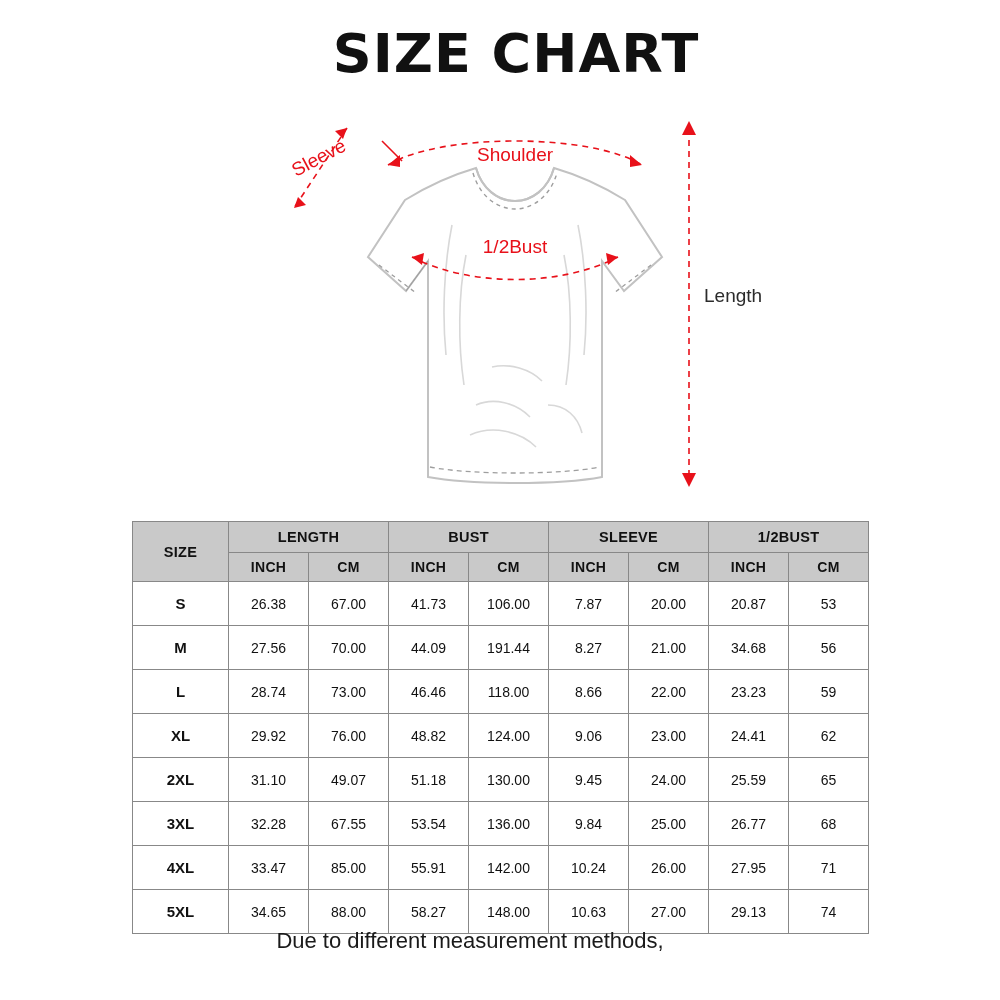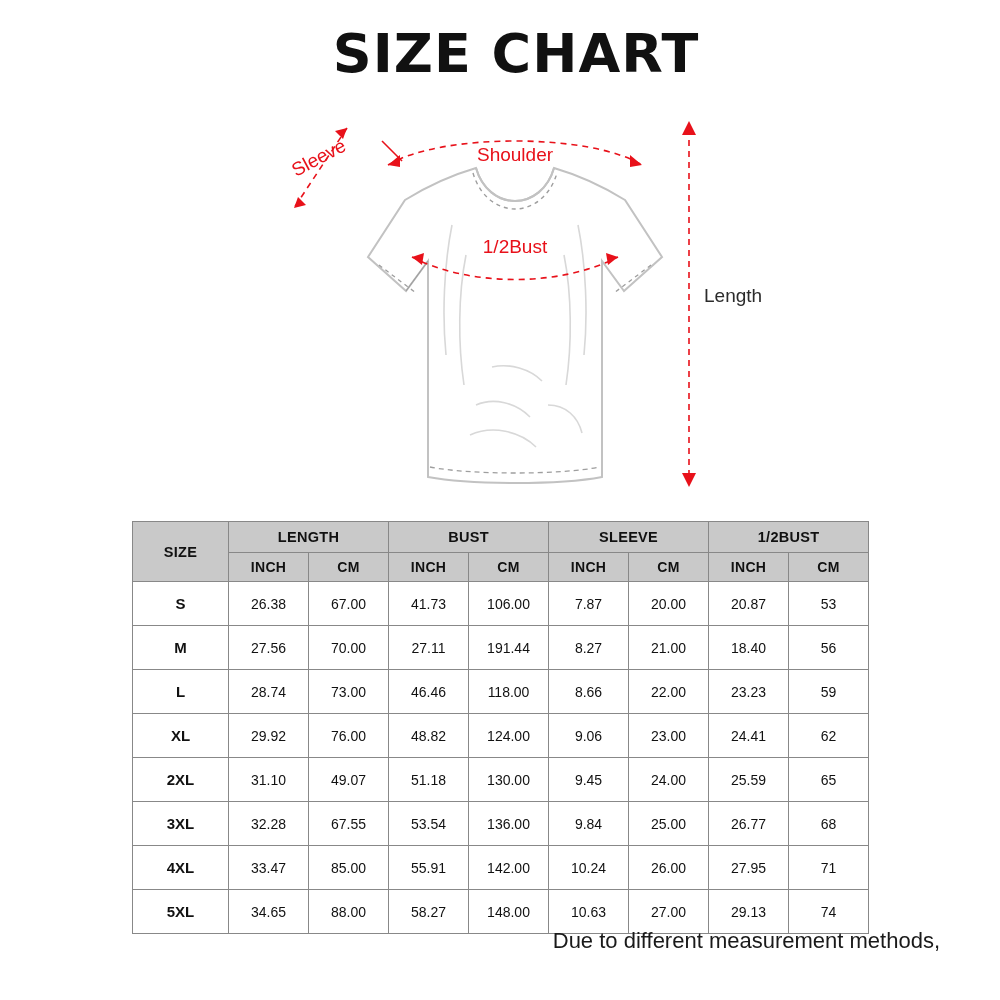--- a/index.html
+++ b/index.html
@@ -78,21 +78,21 @@
     font-weight: bold;
     font-size: 15px;
   }
   .col-size { width: 96px; }
   .col-val  { width: 80px; }
   .footnote {
     position: absolute;
     top: 925px;
     left: 0;
     width: 940px;
-    text-align: right;
+    text-align: center;
     font-size: 22px;
     line-height: 31px;
     color: #1a1a1a;
   }
   .footnote div { display: block; }
   
   .lbl-red {
     fill: #e8111a;
     font-family: "Liberation Sans", sans-serif;
     font-size: 19px;
@@ -222,25 +222,25 @@
           <td>106.00</td>
           <td>7.87</td>
           <td>20.00</td>
           <td>20.87</td>
           <td>53</td>
         </tr>
         <tr>
           <td class="size-cell">M</td>
           <td>27.56</td>
           <td>70.00</td>
-          <td>27.11</td>
+          <td>44.09</td>
           <td>191.44</td>
           <td>8.27</td>
           <td>21.00</td>
-          <td>18.40</td>
+          <td>34.68</td>
           <td>56</td>
         </tr>
         <tr>
           <td class="size-cell">L</td>
           <td>28.74</td>
           <td>73.00</td>
           <td>46.46</td>
           <td>118.00</td>
           <td>8.66</td>
           <td>22.00</td>

